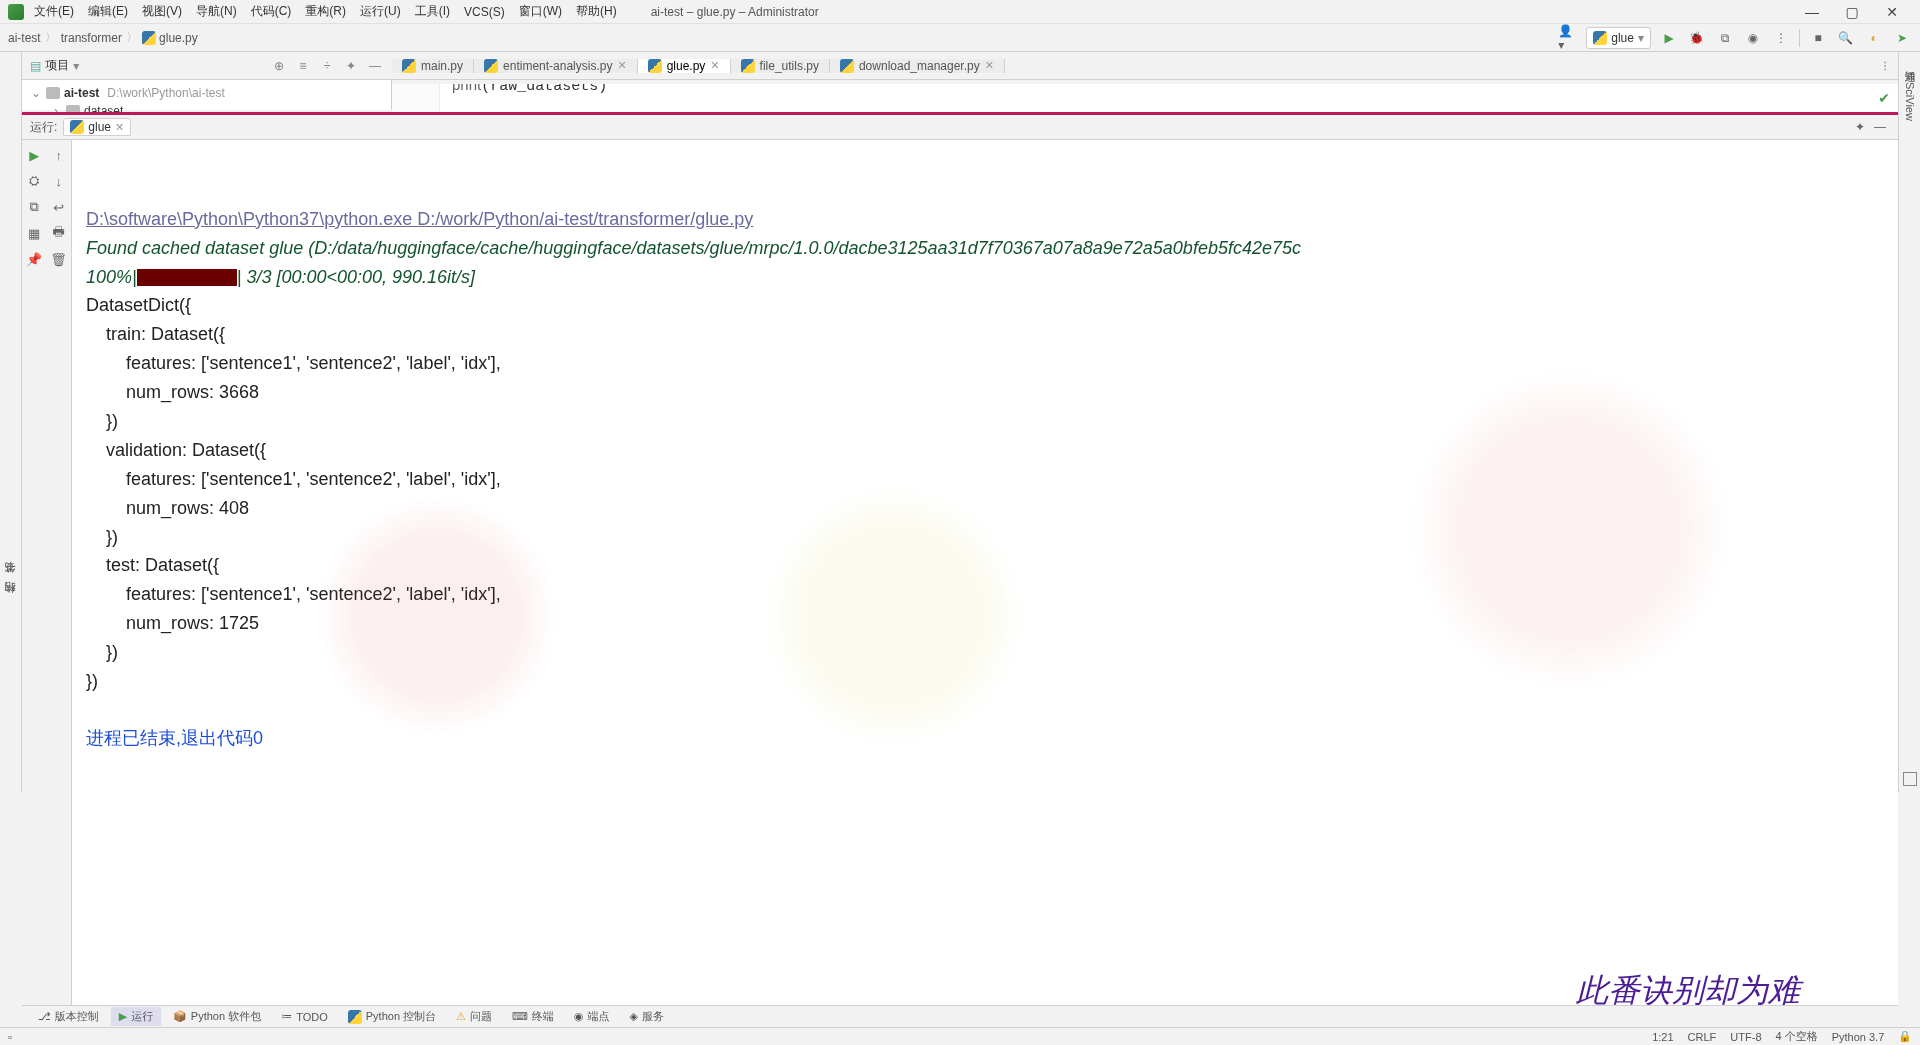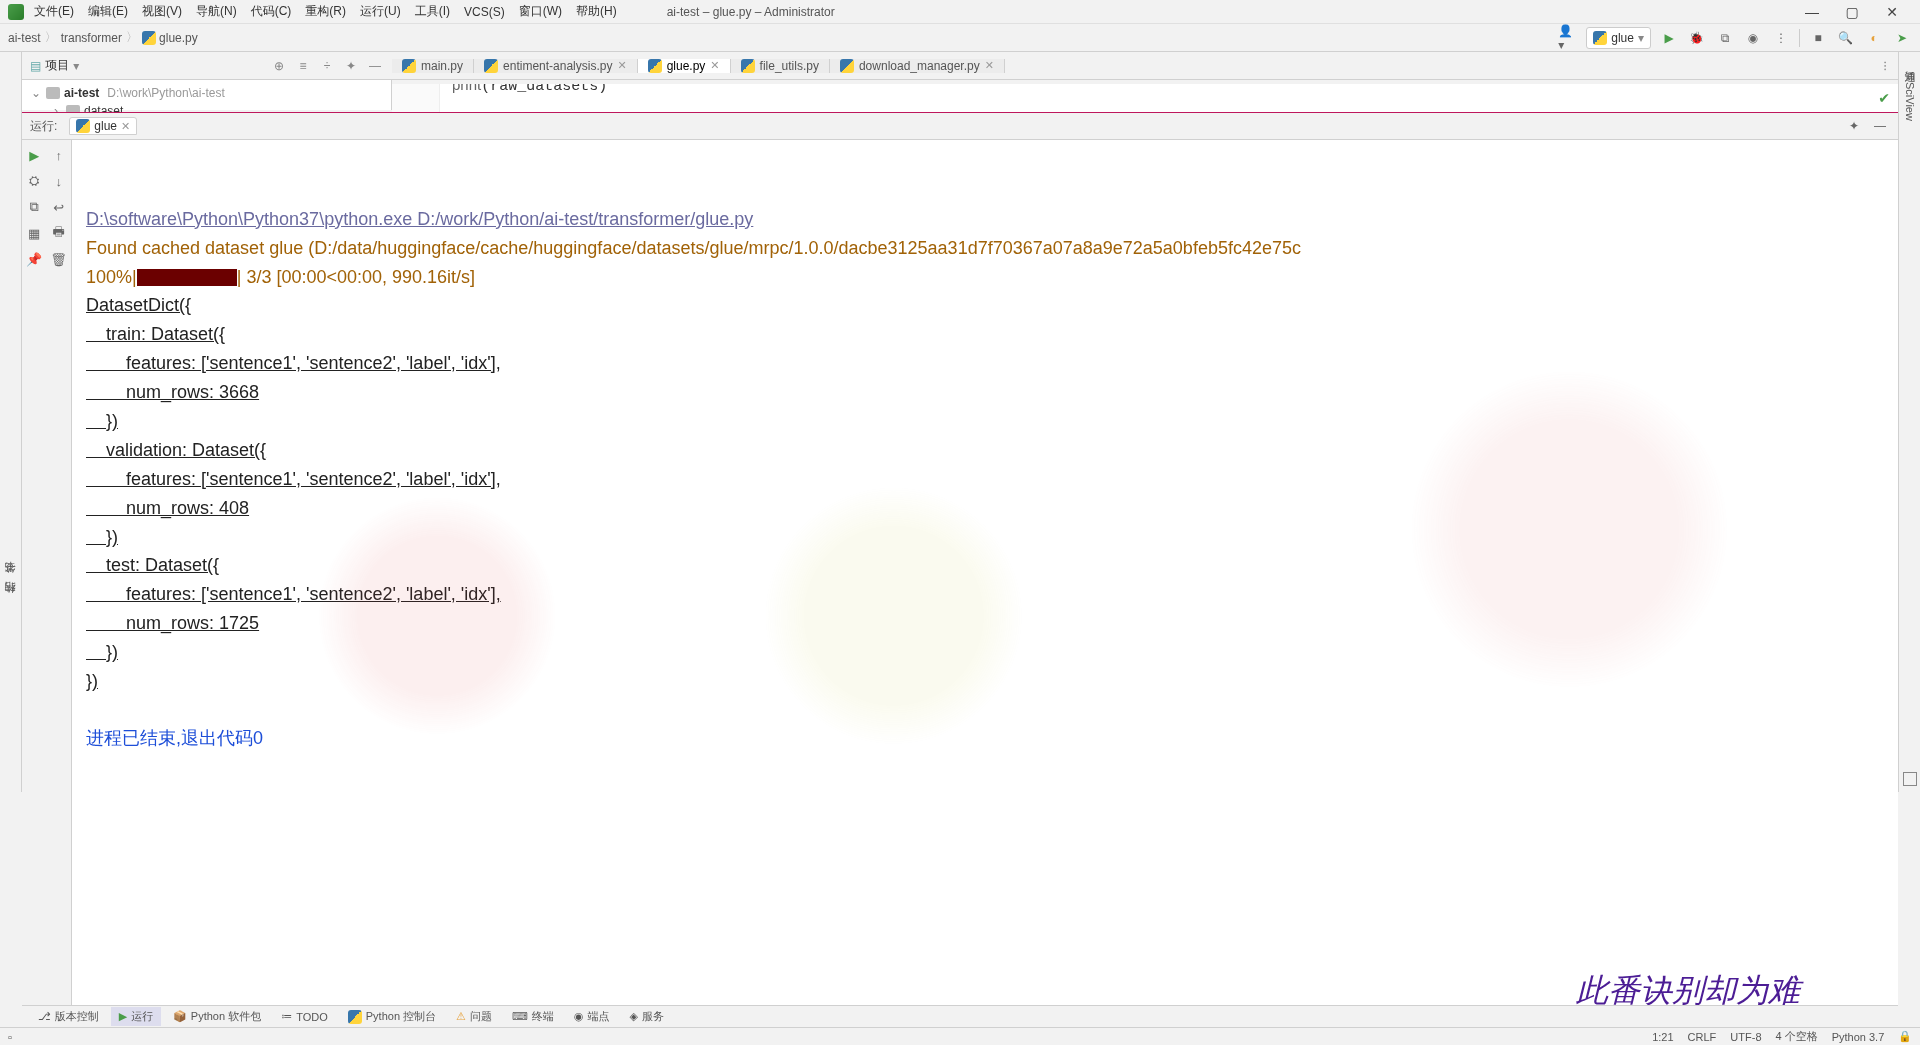--- a/index.html
+++ b/index.html
@@ -2,21 +2,21 @@
 <html><head>
 <meta charset="utf-8">
 <style>
 * { margin: 0; padding: 0; box-sizing: border-box; font-family: "Microsoft YaHei", "Segoe UI", sans-serif; }
 body { width: 1920px; height: 1045px; background: #f2f2f2; overflow: hidden; position: relative; font-size: 12px; color: #333; }
 
 
 .titlebar { height: 24px; background: #f2f2f2; display: flex; align-items: center; padding: 0 8px; border-bottom: 1px solid #e0e0e0; }
 .titlebar .app-icon { width: 16px; height: 16px; background: linear-gradient(135deg,#4a9d4a,#2a7d2a); border-radius: 3px; margin-right: 10px; }
 .titlebar .menu-item { margin-right: 14px; cursor: pointer; }
-.titlebar .title-text { margin-left: 36px; color: #555; }
+.titlebar .title-text { margin-left: 20px; color: #555; }
 .titlebar .spacer { flex: 1; }
 .titlebar .win-btn { width: 40px; height: 24px; display: flex; align-items: center; justify-content: center; cursor: pointer; font-size: 14px; color: #444; }
 
 
 .navbar { height: 28px; background: #f2f2f2; display: flex; align-items: center; padding: 0 8px; border-bottom: 1px solid #d0d0d0; }
 .crumb { display: flex; align-items: center; color: #555; }
 .crumb-sep { margin: 0 4px; color: #aaa; }
 .crumb .py-icon { width: 14px; height: 14px; margin-right: 3px; display:inline-block; }
 .navbar .spacer { flex: 1; }
 .navbar .right-controls { display: flex; align-items: center; gap: 8px; }
@@ -55,38 +55,38 @@
 .editor-tabs .tab-spacer { flex:1; }
 .editor-tabs .tab-action { width:26px; display:flex; align-items:center; justify-content:center; color:#888; cursor:pointer; }
 
 
 .editor-peek { position:absolute; top:84px; left:392px; right:22px; height:30px; background:#fff; border-bottom:1px solid #d0d0d0; overflow:hidden; }
 .editor-peek .gutter { position:absolute; left:0; top:0; width:48px; height:100%; background:#fafafa; border-right:1px solid #eee; }
 .editor-peek .code { position:absolute; left:60px; top:-8px; font-family: "Consolas","Courier New",monospace; font-size:15px; color:#333; }
 .editor-peek .green-check { position:absolute; right:8px; top:6px; color:#4a9d4a; font-size:14px; }
 
 
-.run-header { position:absolute; top:112px; left:22px; right:22px; height:28px; background:#f2f2f2; border-top:1px solid #be185d; border-bottom:1px solid #d0d0d0; display:flex; align-items:center; padding:0 8px; gap:6px; }
+.run-header { position:absolute; top:112px; left:22px; right:22px; height:28px; background:#f2f2f2; border-top:3px solid #be185d; border-bottom:1px solid #d0d0d0; display:flex; align-items:center; padding:0 8px; }
 .run-header .title { color:#555; margin-right:6px; }
 .run-header .runtab { display:flex; align-items:center; gap:4px; background:#fff; border:1px solid #d0d0d0; padding:1px 6px; border-radius:3px 3px 0 0; }
 .run-header .runtab .close { color:#999; font-size:11px; }
 .run-header .spacer { flex:1; }
 
 
 .run-body { position:absolute; top:140px; left:22px; right:22px; bottom:40px; background:#fff; display:flex; }
 .run-toolbar { width:50px; background:#f2f2f2; border-right:1px solid #d0d0d0; display:flex; flex-direction:column; }
 .run-toolbar .col { width:25px; display:flex; flex-direction:column; align-items:center; padding-top:6px; gap:8px; }
 .run-toolbar .cols { display:flex; }
 .tbtn { width:18px; height:18px; display:flex; align-items:center; justify-content:center; cursor:pointer; color:#666; font-size:13px; }
 
 .console { flex:1; padding:10px 14px; font-family:"Consolas","Courier New",monospace; font-size:18px; line-height:1.55; white-space:pre; overflow:hidden; position:relative; }
 .console .cmd { color:#6a6a9f;text-decoration:underline; }
-.console .err { color:#a16207; }
+.console .err { color:#14532d;font-style:italic; }
 .console .progbar { display:inline-block; width:100px; height:17px; background:#6b0000; vertical-align:middle; }
-.console .normal { color:#222;text-decoration:underline; }
+.console .normal { color:#222; }
 .console .exitmsg { color:#1d4ed8; }
 
 
 .watermark { position:absolute; right:120px; bottom:32px; font-size:32px; font-style:italic; color:#4c1d95; font-family:"STKaiti","KaiTi",serif; }
 
 
 .bottom-strip { position:absolute; bottom:18px; left:22px; right:22px; height:22px; background:#f2f2f2; border-top:1px solid #d0d0d0; display:flex; align-items:center; padding:0 8px; gap:4px; }
 .bbtn { display:flex; align-items:center; gap:4px; padding:2px 8px; cursor:pointer; color:#555; font-size:11px; }
 .bbtn.active { background:#dde; }
 

